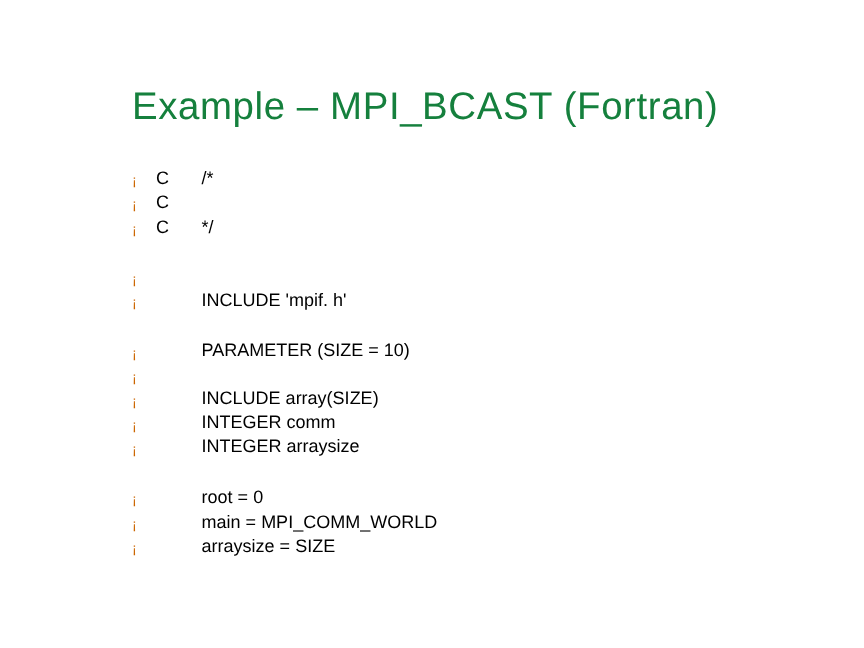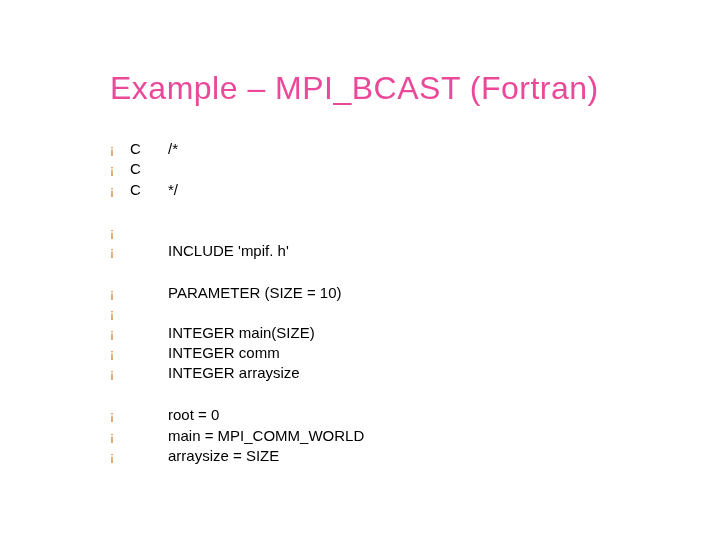--- a/index.html
+++ b/index.html
@@ -13,21 +13,21 @@
   }
   .slide {
     box-sizing: border-box;
     width: 720px;
     height: 540px;
     padding: 70px 60px 40px 110px;
   }
   .title {
     font-size: 32px;
     font-weight: 400;
-    color: #ec4899;
+    color: #15803d;
     margin: 0 0 32px 0;
     letter-spacing: 0.5px;
     font-family: Verdana, Geneva, sans-serif;
   }
   .groups {
     display: flex;
     flex-direction: column;
     gap: 22px;
   }
   .group {
@@ -100,21 +100,21 @@
           <span class="prefix"></span>
           <span class="code">PARAMETER (SIZE = 10)</span>
         </div>
         <div class="row">
           <span class="bullet">¡</span>
           <span class="prefix"></span>
         </div>
         <div class="row">
           <span class="bullet">¡</span>
           <span class="prefix"></span>
-          <span class="code">INTEGER main(SIZE)</span>
+          <span class="code">INCLUDE array(SIZE)</span>
         </div>
         <div class="row">
           <span class="bullet">¡</span>
           <span class="prefix"></span>
           <span class="code">INTEGER comm</span>
         </div>
         <div class="row">
           <span class="bullet">¡</span>
           <span class="prefix"></span>
           <span class="code">INTEGER arraysize</span>

